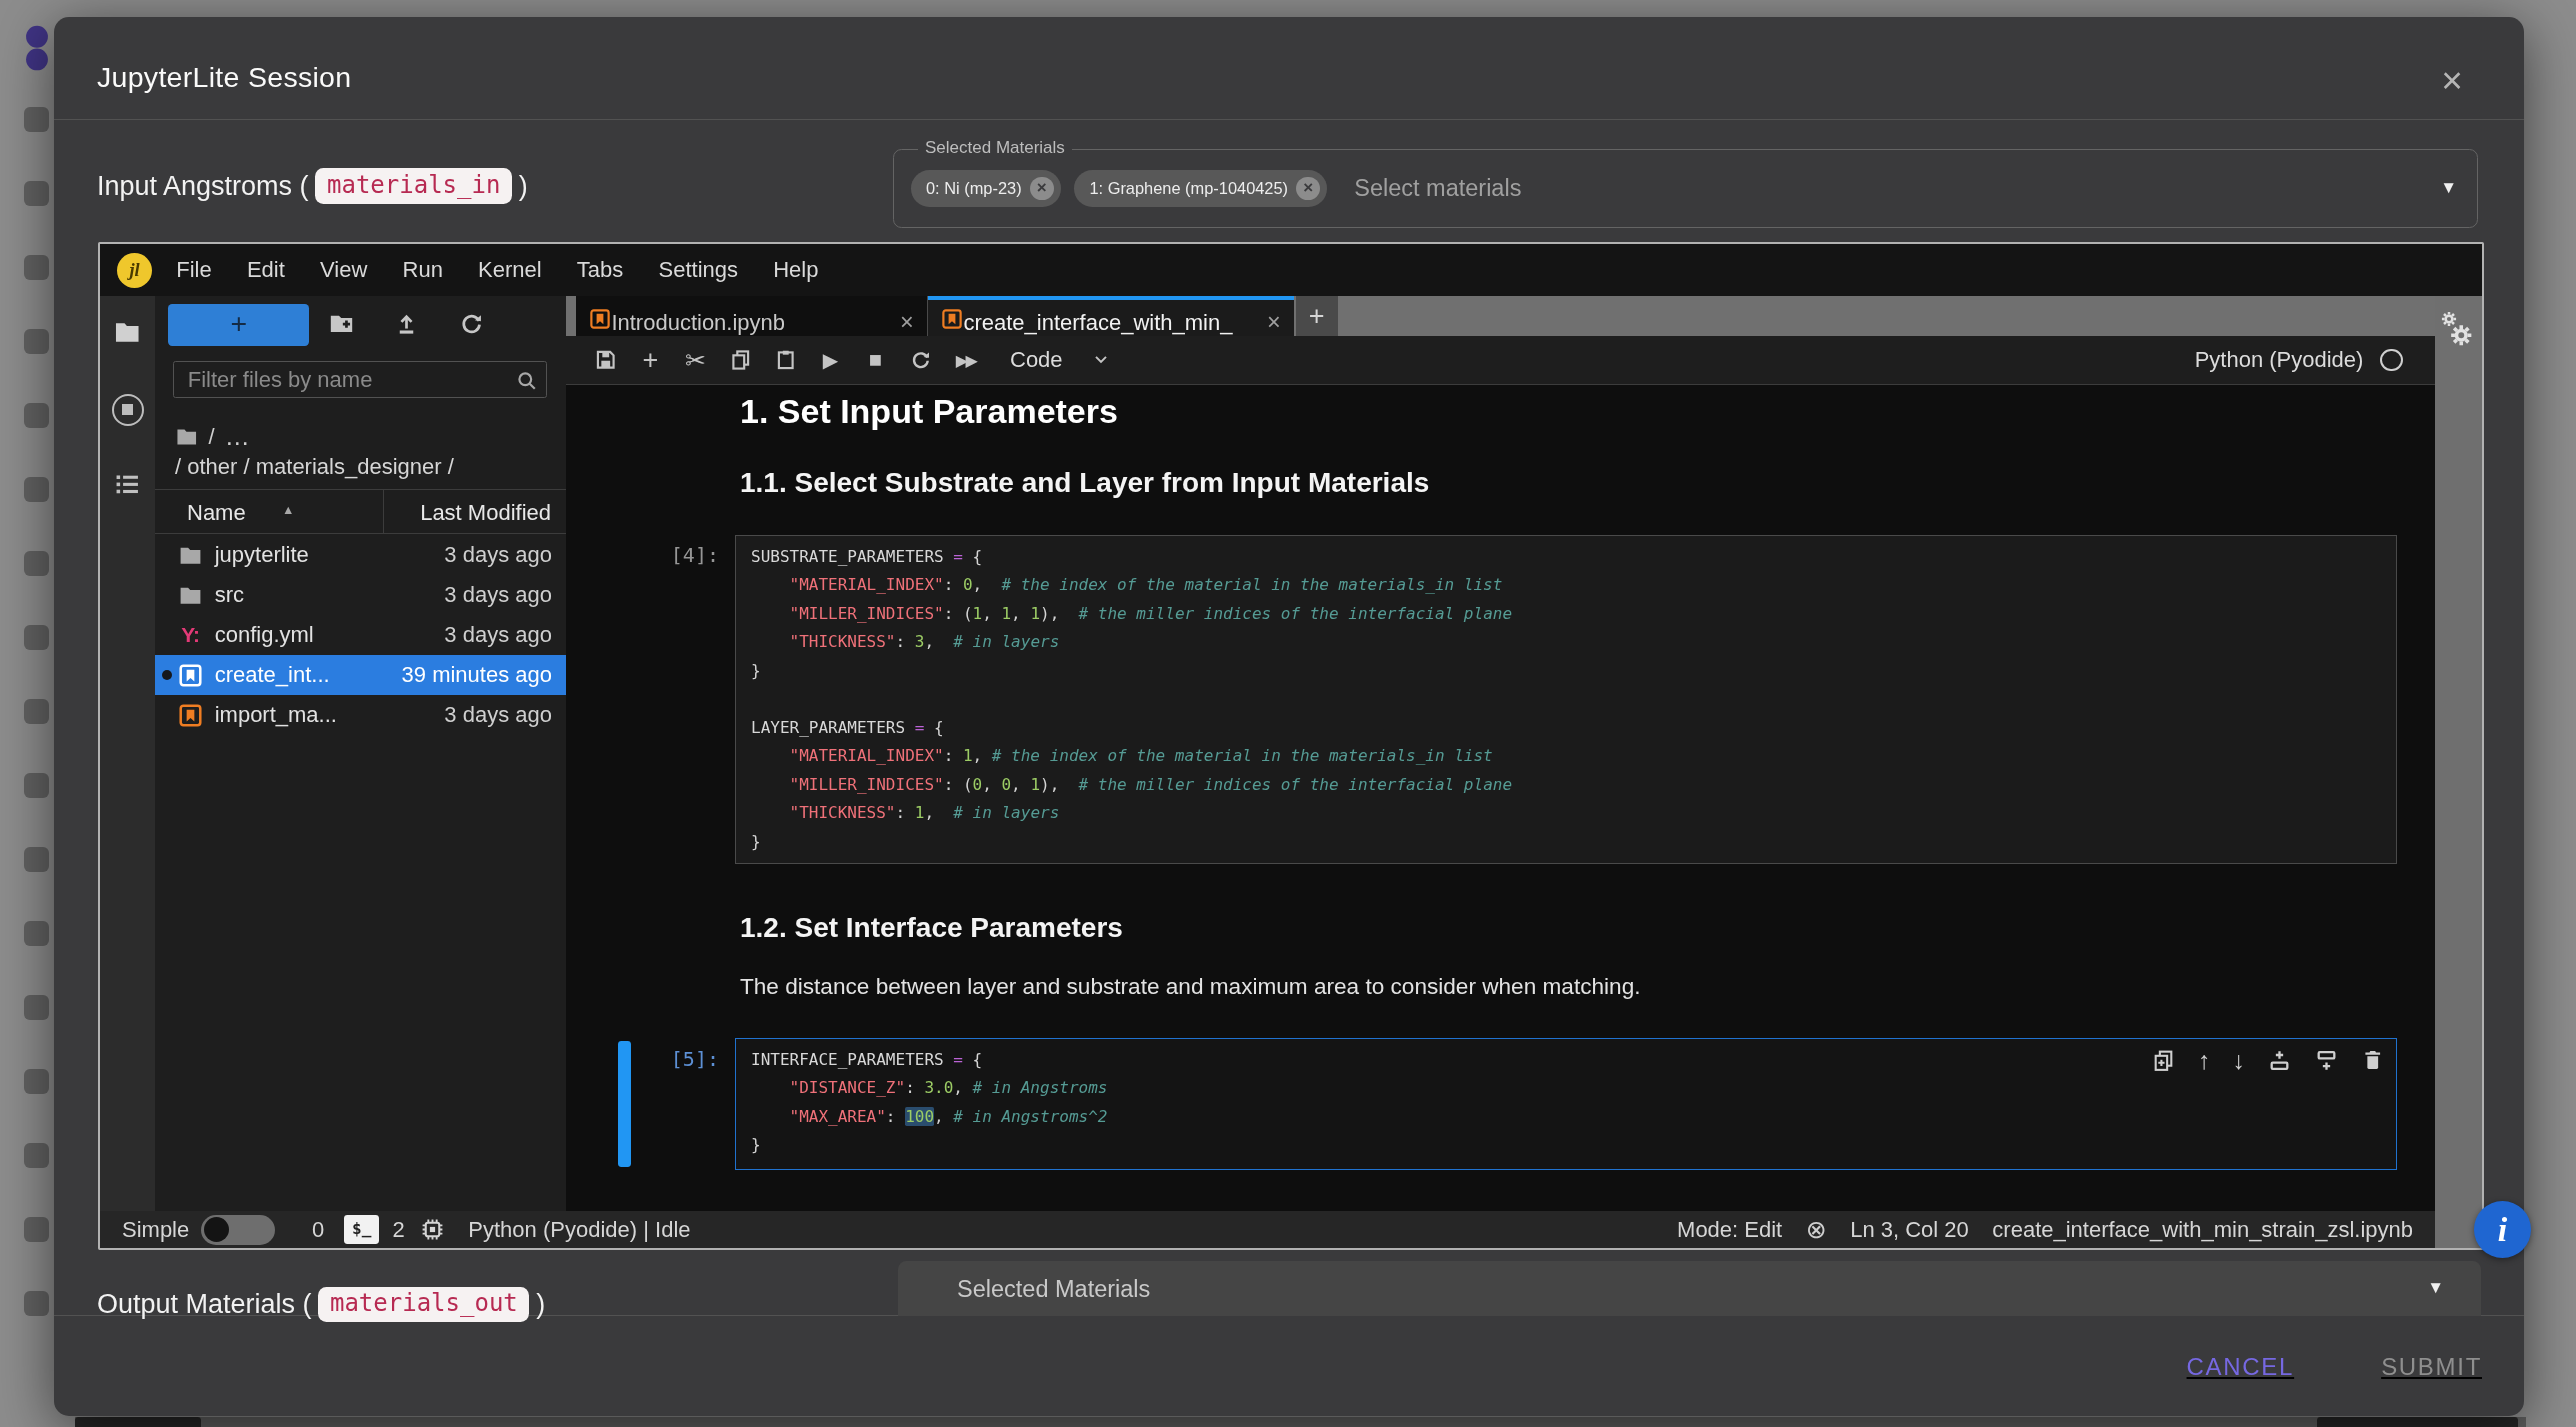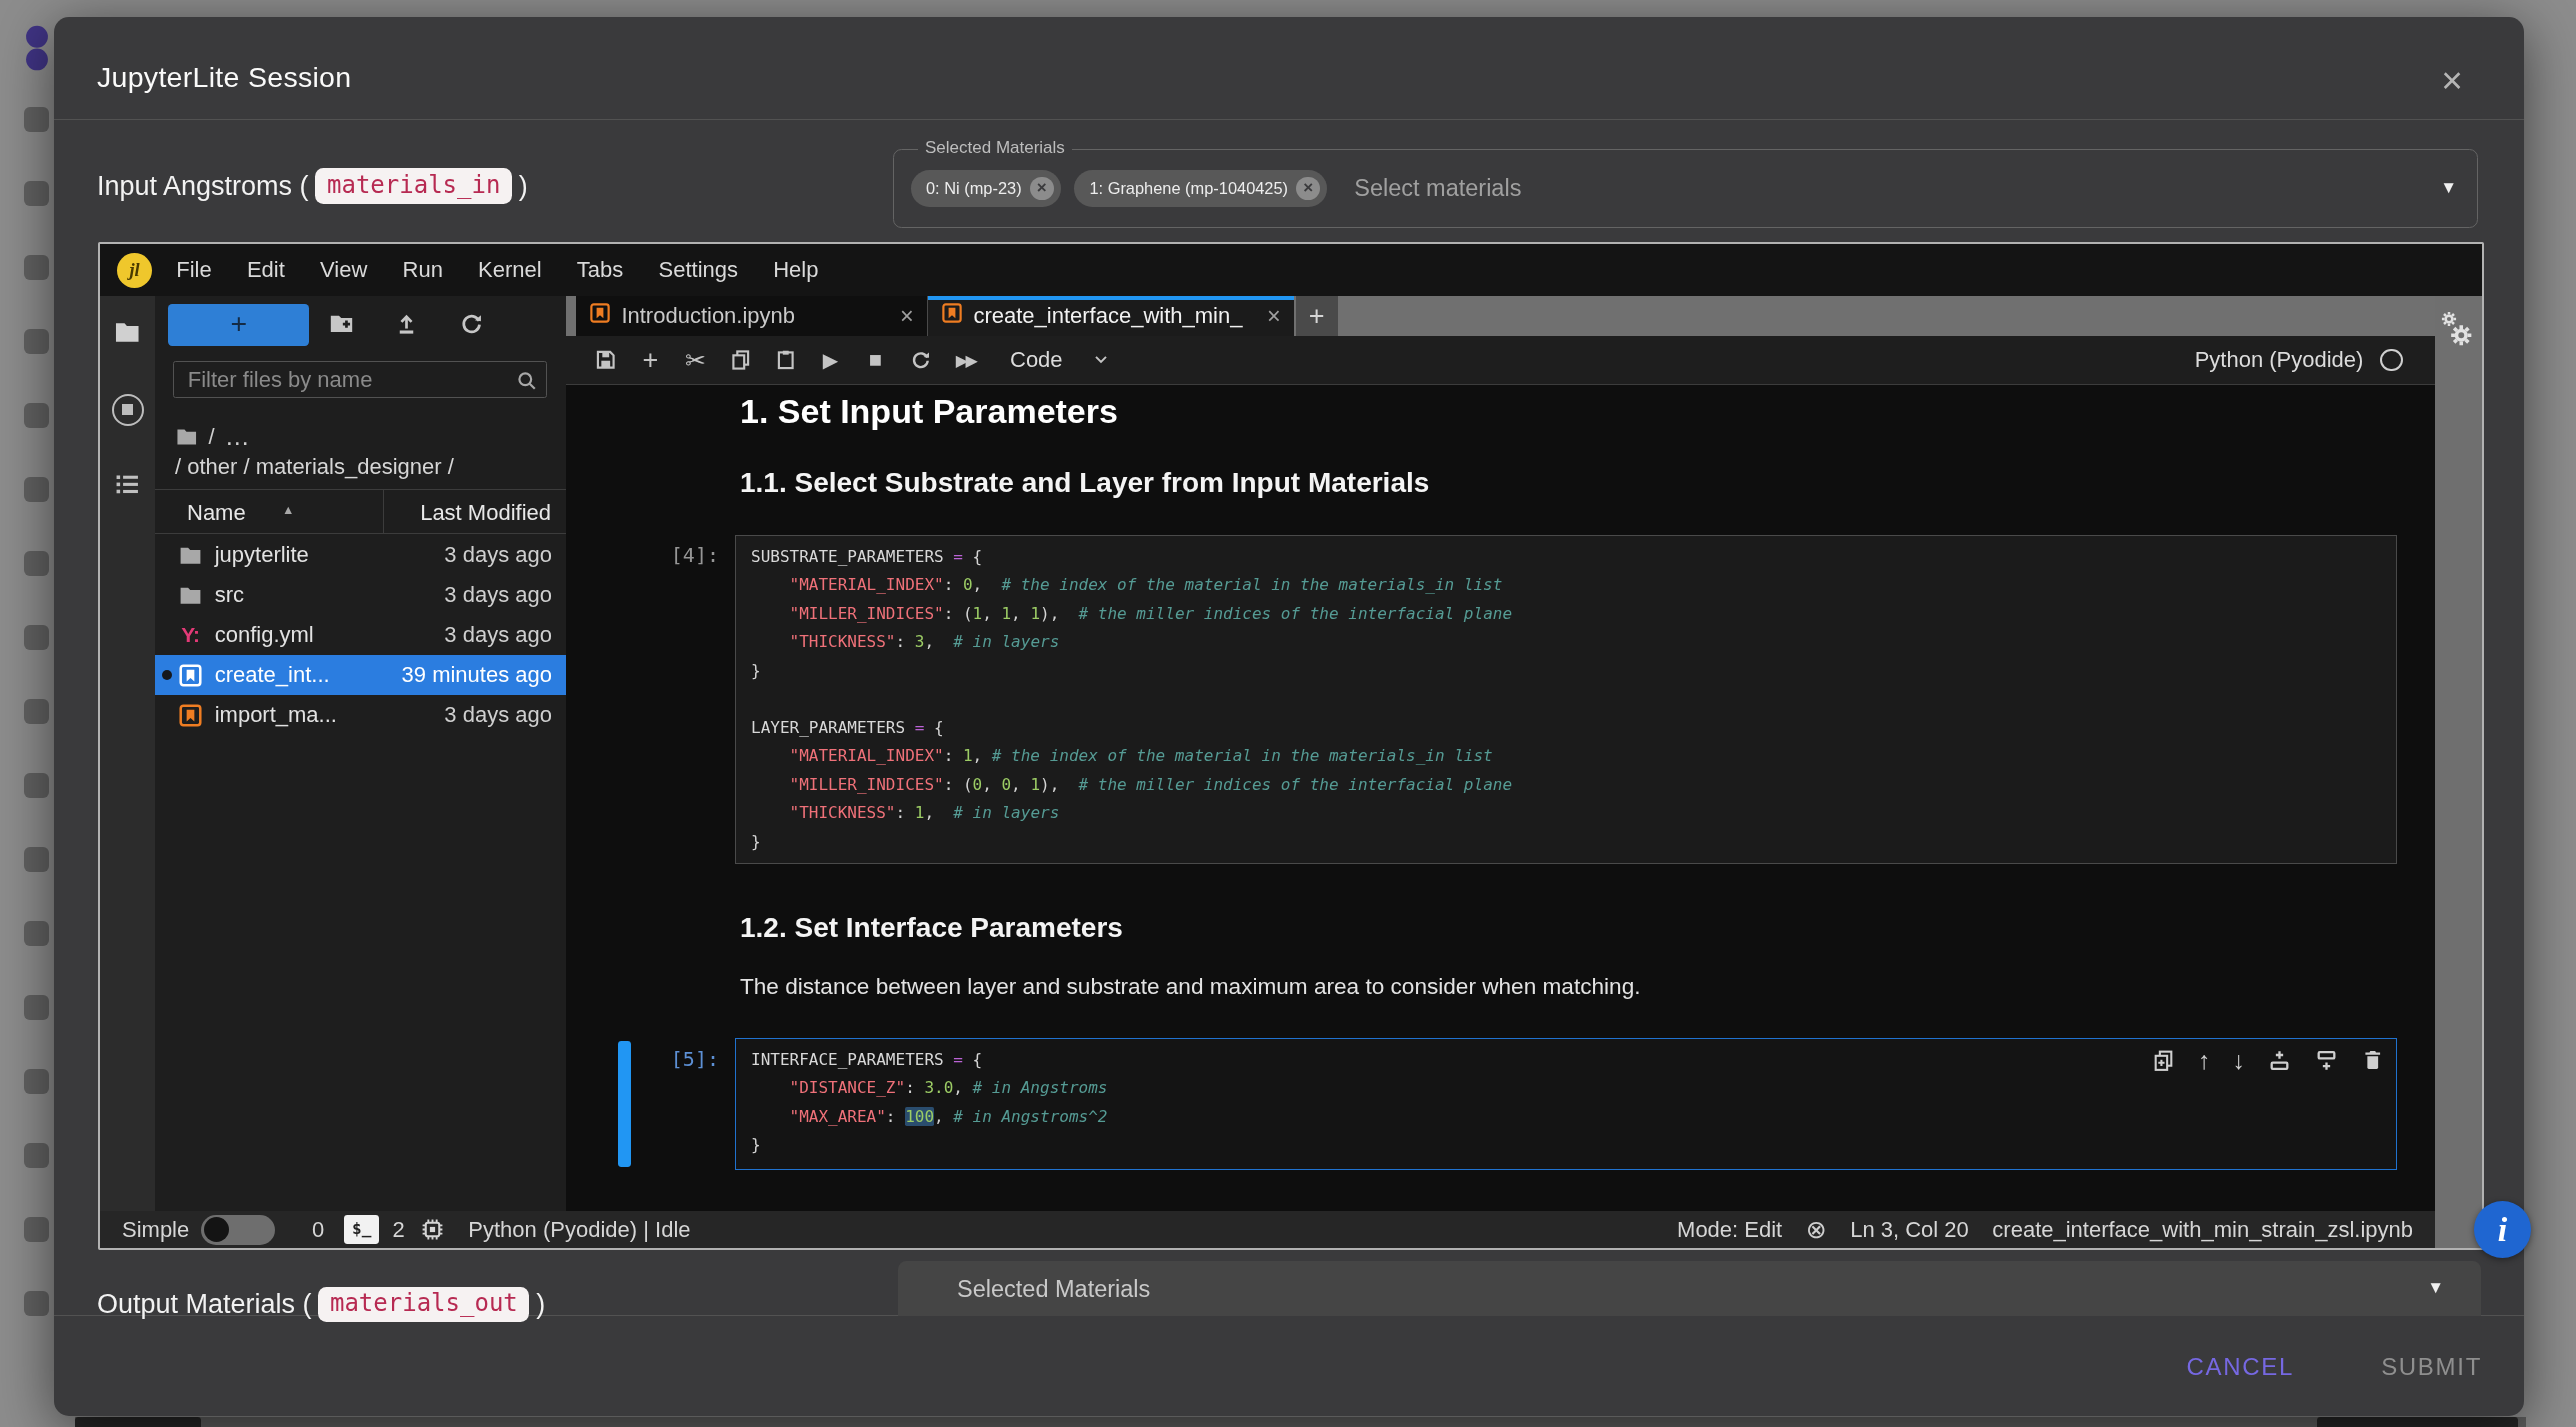--- a/index.html
+++ b/index.html
@@ -95,21 +95,21 @@
   .file-icon.nb { color:#ef7d22; }
   .file-row.selected .file-icon.nb { color:#ffffff; }
   .file-icon.yaml { color:#e23a77; font-weight:bold; font-size:21px; letter-spacing:-0.8px; }
   .file-name { flex:1; font-size:22px; color:#e2e2e2; }
   .file-modified { font-size:22px; color:#cfcfcf; margin-right:14px; }
   .file-row.selected .file-name, .file-row.selected .file-modified { color:#fff; }
 
   .main { position:absolute; left:466px; top:52px; right:47px; bottom:37px; background:#0f0f0f; }
   .tabbar { position:absolute; top:0; left:0; right:0; height:40px; background:#707070;
             display:flex; padding-left:10px; }
-  .tab { height:40px; display:flex; align-items:center; gap:10px; padding:0 13.4px; font-size:22px; cursor:pointer;}
+  .tab { height:40px; display:flex; align-items:flex-end; gap:0; padding:0 13.4px; font-size:22px; cursor:pointer;}
   .tab .nb-ic { color:#ef7d22; }
   .tab-close { margin-left:auto; color:#9f9f9f; font-size:23.5px; }
   .tab1 { width:352px; background:#0f0f0f; color:#c9c9c9; border-right:1.7px solid #4a4a4a; }
   .tab2 { width:366px; background:#1b1b1b; color:#f2f2f2; position:relative; }
   .tab2::before { content:""; position:absolute; left:0; right:0; top:0; height:4.2px; background:#2196f3; }
   .tab-plus { width:42px; height:40px; background:#4a4a4a; color:#d6d6d6; font-size:27px;
               display:flex; align-items:center; justify-content:center; margin-left:1.7px; cursor:pointer;}
 
   .nbtoolbar { position:absolute; top:40px; left:0; right:0; height:49px; background:#1e1e1e;
                border-bottom:0.8px solid #3c3c3c; display:flex; align-items:center; padding:0 17px; }
@@ -161,21 +161,21 @@
   .info-btn { position:absolute; left:2474px; top:1201px; width:57px; height:57px; border-radius:50%;
               background:#1f66d1; color:#fff; display:flex; align-items:center; justify-content:center;
               font-family:"Liberation Serif", serif; font-style:italic; font-weight:bold; font-size:34px;
               box-shadow:0 1.7px 6.7px rgba(0,0,0,.4); cursor:pointer;}
 
   .output-select { position:absolute; left:844px; top:1244px; width:1583px; height:55px;
                    background:#454545; border-radius:8.4px 8.4px 0 0; cursor:pointer;}
   .output-select-label { position:absolute; left:59px; top:50%; transform:translateY(-50%);
                          font-size:23.5px; color:#c9c9c9; }
   .actions { position:absolute; right:42px; top:1323px; height:54px; display:flex; align-items:center; gap:87px;
-             font-size:24px; font-weight:500; letter-spacing:1.7px; }
+             font-size:24px; font-weight:500; letter-spacing:1.7px;text-decoration:underline; }
   .btn-cancel { color:#7668e2; cursor:pointer; }
   .btn-submit { color:#8f8f8f; cursor:pointer; }
 </style>
 </head>
 <body>
 
 <div class="backdrop">
   <div class="bd-logo">
     <svg width="34" height="47" viewBox="0 0 40 56">
         <circle cx="20" cy="14" r="13" fill="#3a2d85"></circle>

